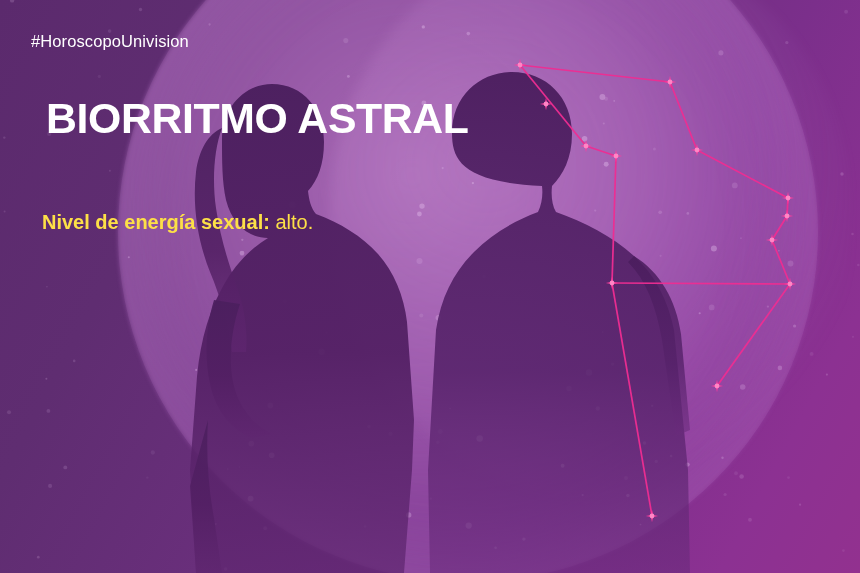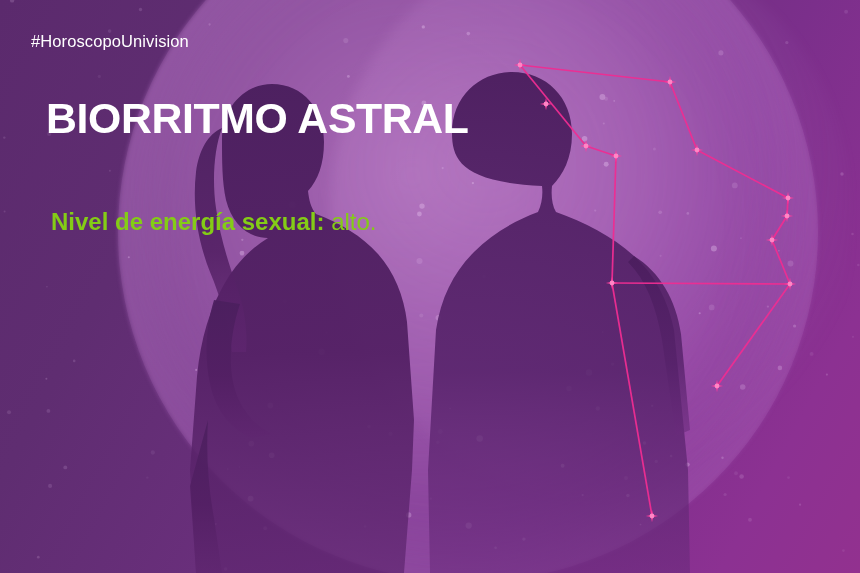--- a/index.html
+++ b/index.html
@@ -116,23 +116,23 @@
     line-height: 44px;
     font-weight: 700;
     color: #ffffff;
     letter-spacing: -0.4px;
     white-space: nowrap;
     transform: scaleX(1.02);
     transform-origin: left center;
   }
   .para {
     position: absolute;
-    left: 51px;
-    color: #84cc16;
-    font-size: 24px;
+    left: 42px;
+    color: #fde047;
+    font-size: 20px;
     line-height: 36px;
     font-weight: 400;
   }
   .para b { font-weight: 700; }
   #para-1 { top: 204px; width: 700px; }
   #para-2 { top: 288px; width: 722px; }
 </style>
 </head>
 <body>
 

